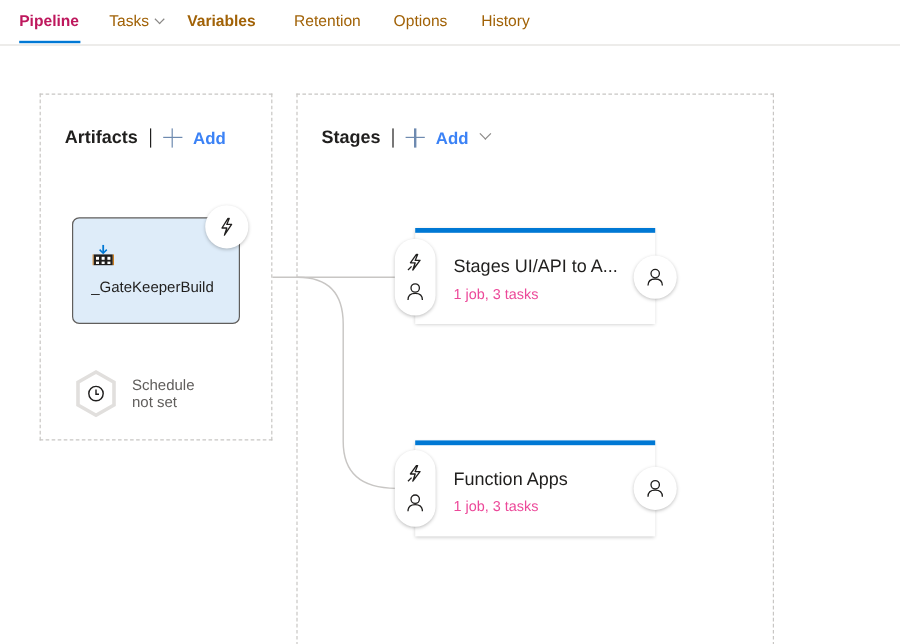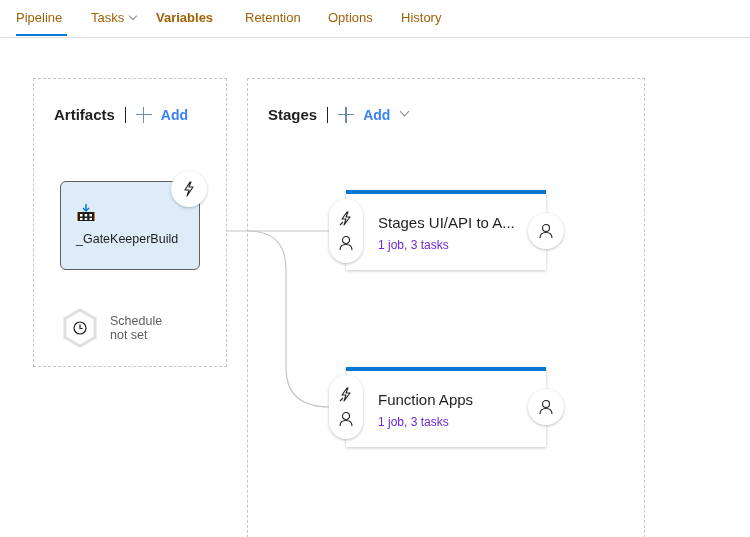--- a/index.html
+++ b/index.html
@@ -2,21 +2,21 @@
 <html><head>
 <meta charset="utf-8">
 <style>
   * { box-sizing: border-box; margin: 0; padding: 0; }
   html, body { width: 750px; height: 537px; overflow: hidden; background: #ffffff; }
   body { font-family: "Liberation Sans", "DejaVu Sans", sans-serif; color: #201f1e; position: relative; }
 
   
   .tabbar { position: absolute; left: 0; top: 0; width: 750px; height: 38px; border-bottom: 1px solid #e1dfdd; }
   .tab { position: absolute; top: 10px; font-size: 13px; color: #a16207; cursor: pointer; white-space: nowrap; }
-  .tab.active { font-weight: normal; color: #a16207; }
+  .tab.active { font-weight: bold; color: #be185d; }
   .tab-underline { position: absolute; left: 16px; top: 34px; width: 51px; height: 2px; background: #0078d4; }
   .chev { display: inline-block; width: 6px; height: 6px; border-right: 1px solid #8a8886; border-bottom: 1px solid #8a8886; transform: rotate(45deg); margin-left: 6px; position: relative; top: -3px; }
 
   
   .panel { position: absolute; border: 1px dashed #c8c6c4; }
   .panel-head { position: absolute; display: flex; align-items: center; font-size: 15px; font-weight: bold; color: #201f1e; white-space: nowrap; }
   .panel-head .sep { width: 1px; height: 16px; background: #201f1e; margin: 0 10px 0 10px; }
   .add-btn { display: flex; align-items: center; color: #3b82f6; font-weight: bold; font-size: 14px; cursor: pointer; }
   .plus { position: relative; width: 16px; height: 16px; margin-right: 9px; }
   .plus::before, .plus::after { content: ""; position: absolute; background: #6e8ab0; }
@@ -31,21 +31,21 @@
   .trigger-circle { position: absolute; left: 171px; top: 171px; width: 36px; height: 36px; border-radius: 50%; background: #fff; box-shadow: 0 1px 3px rgba(0,0,0,0.25); display: flex; align-items: center; justify-content: center; cursor: pointer; }
 
   
   .schedule { position: absolute; left: 62px; top: 308px; display: flex; align-items: center; cursor: pointer; }
   .hex { width: 36px; height: 40px; position: relative; }
   .schedule-text { margin-left: 12px; font-size: 12.5px; color: #605e5c; line-height: 14px; }
 
   
   .stage { position: absolute; left: 346px; width: 200px; height: 80px; background: #fff; border-top: 4px solid #0078d4; box-shadow: 0 1px 3px rgba(0,0,0,0.22); cursor: pointer; }
   .stage-title { position: absolute; left: 32px; top: 20px; font-size: 15px; color: #201f1e; white-space: nowrap; }
-  .stage-sub { position: absolute; left: 32px; top: 44px; font-size: 12px; color: #6d28d9; white-space: nowrap; }
+  .stage-sub { position: absolute; left: 32px; top: 44px; font-size: 12px; color: #ec4899; white-space: nowrap; }
   .pill { position: absolute; width: 34px; height: 64px; border-radius: 17px; background: #fff; box-shadow: 0 1px 3px rgba(0,0,0,0.25); cursor: pointer; }
   .pill .ic { position: absolute; left: 9px; width: 16px; height: 16px; }
   .post-circle { position: absolute; width: 36px; height: 36px; border-radius: 50%; background: #fff; box-shadow: 0 1px 3px rgba(0,0,0,0.25); display: flex; align-items: center; justify-content: center; cursor: pointer; }
 
   svg.connectors { position: absolute; left: 0; top: 0; }
 </style>
 </head>
 <body>
 
 <div class="tabbar">

